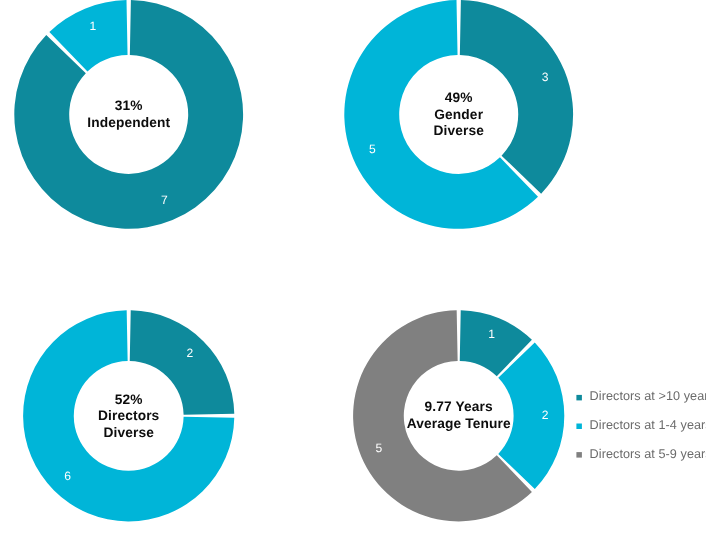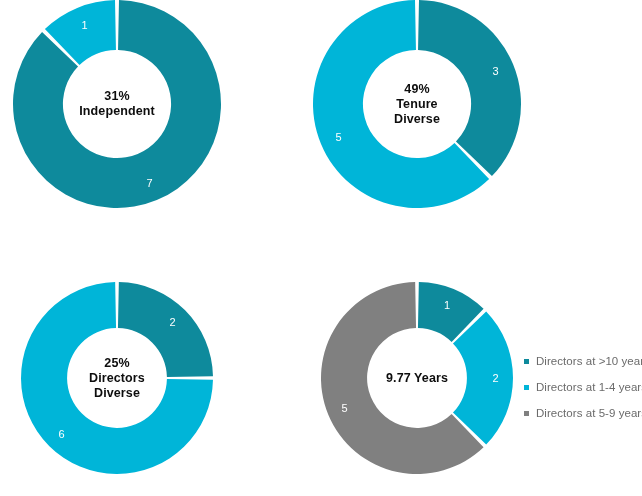--- a/index.html
+++ b/index.html
@@ -122,54 +122,55 @@
   <div class="chart-cell cell-tr">
     <div class="donut-wrap" style="left: -8px; top: 0px; width: 208px; height: 208px;">
         <svg class="donut-svg" width="208" height="208" viewBox="0 0 208 208">
           <path d="M 105.99653400956772 0.019165939348994243 A 104 104 0 0 1 178.93731561475434 176.11379014068456 L 142.96740411967227 141.49917087315598 A 54.08 54.08 0 0 0 105.03819768497522 49.92996628846148 Z" fill="#0e8a9c"></path>
           <path d="M 176.11379014068456 178.93731561475437 A 104 104 0 1 1 102.00346599043219 0.019165939348994243 L 102.96180231502474 49.92996628846148 A 54.08 54.08 0 1 0 141.49917087315598 142.96740411967227 Z" fill="#00b5d8"></path>
         </svg>
         <div class="slice-value" style="left: 182.558px; top: 71.4603px;">3</div>
         <div class="slice-value" style="left: 25.4422px; top: 136.54px;">5</div>
         <div class="center-label">
           <div class="center-line">49%</div>
-          <div class="center-line">Tenure</div>
+          <div class="center-line">Gender</div>
           <div class="center-line">Diverse</div>
         </div>
       </div>
   </div>
 
   <div class="chart-cell cell-bl">
     <div class="donut-wrap" style="left: 21px; top: 34px; width: 192px; height: 192px;">
         <svg class="donut-svg" width="192" height="192" viewBox="0 0 192 192">
           <path d="M 97.8429544703702 0.01769163632215509 A 96 96 0 0 1 191.98230836367784 94.1570455296298 L 145.9108003491125 95.04166367540749 A 49.92 49.92 0 0 0 96.95833632459251 46.08919965088752 Z" fill="#0e8a9c"></path>
           <path d="M 191.98230836367784 97.8429544703702 A 96 96 0 1 1 94.15704552962971 0.01769163632215509 L 95.04166367540745 46.08919965088752 A 49.92 49.92 0 1 0 145.9108003491125 96.95833632459251 Z" fill="#00b5d8"></path>
         </svg>
         <div class="slice-value" style="left: 151.501px; top: 40.4995px;">2</div>
         <div class="slice-value" style="left: 40.4995px; top: 151.501px;">6</div>
         <div class="center-label">
-          <div class="center-line">25%</div>
+          <div class="center-line">52%</div>
           <div class="center-line">Directors</div>
           <div class="center-line">Diverse</div>
         </div>
       </div>
   </div>
 
   <div class="chart-cell cell-br">
     <div class="donut-wrap" style="left: 0px; top: 34px; width: 192px; height: 192px;">
         <svg class="donut-svg" width="192" height="192" viewBox="0 0 192 192">
           <path d="M 97.8429544703702 0.01769163632215509 A 96 96 0 0 1 162.56657551447805 26.82709327868828 L 130.61461926752858 60.030088504917906 A 49.92 49.92 0 0 0 96.95833632459251 46.08919965088752 Z" fill="#0e8a9c"></path>
           <path d="M 165.17290672131173 29.433424485521954 A 96 96 0 0 1 165.1729067213117 162.56657551447807 L 131.9699114950821 130.61461926752858 A 49.92 49.92 0 0 0 131.9699114950821 61.38538073247142 Z" fill="#00b5d8"></path>
           <path d="M 162.56657551447807 165.17290672131173 A 96 96 0 1 1 94.15704552962971 0.01769163632215509 L 95.04166367540745 46.08919965088752 A 49.92 49.92 0 1 0 130.61461926752858 131.9699114950821 Z" fill="#808080"></path>
         </svg>
         <div class="slice-value" style="left: 126.037px; top: 23.4851px;">1</div>
         <div class="slice-value" style="left: 174.49px; top: 96px;">2</div>
         <div class="slice-value" style="left: 23.4851px; top: 126.037px;">5</div>
         <div class="center-label">
           <div class="center-line">9.77 Years</div>
+          <div class="center-line">Average Tenure</div>
         </div>
       </div>
   </div>
 
   <div class="legend">
       <div class="legend-row">
         <span class="legend-swatch" style="background: rgb(14, 138, 156);"></span>
         <span class="legend-text">Directors at &gt;10 years</span>
       </div>
       <div class="legend-row">

